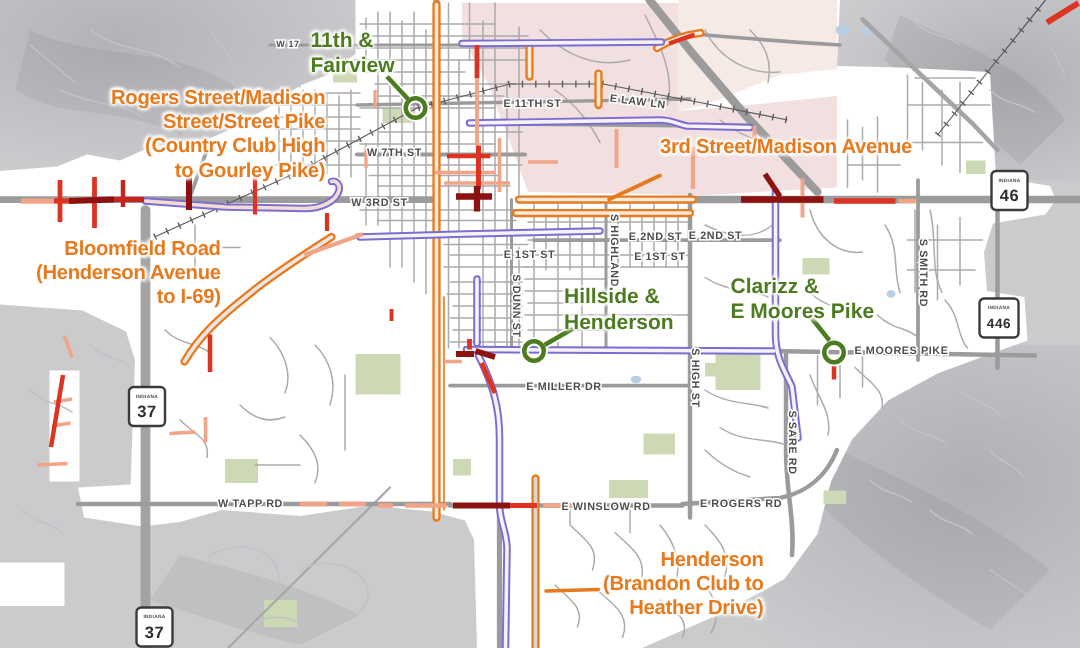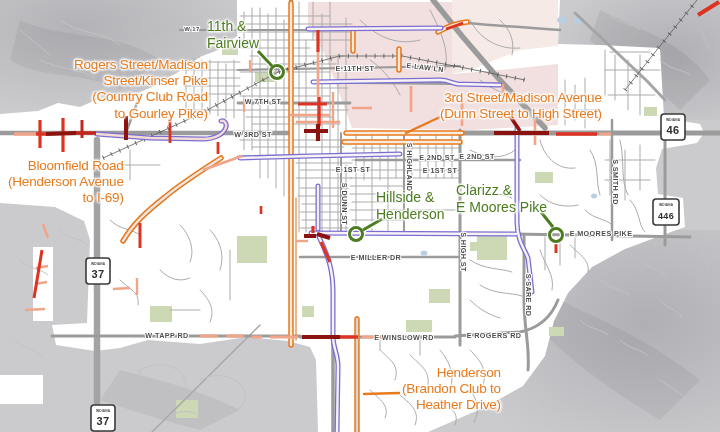--- a/index.html
+++ b/index.html
@@ -4,21 +4,21 @@
 <style>
   html,body{margin:0;padding:0;background:#888;}
   .stage{
     position:relative;width:720px;height:432px;overflow:hidden;
     font-family:"Liberation Sans","DejaVu Sans",sans-serif;
     background:#cbcacd;
   }
   .stage svg{position:absolute;left:0;top:0;}
   .labels{position:absolute;left:0;top:0;width:720px;height:432px;z-index:5;pointer-events:none;}
   .plabel,.ilabel{
-    position:absolute;font-weight:normal;white-space:nowrap;
+    position:absolute;font-weight:bold;white-space:nowrap;
     text-shadow:0 0 3px #fff,0 0 3px #fff,1px 1px 2px #fff,-1px -1px 2px #fff,
                 1px -1px 2px #fff,-1px 1px 2px #fff,0 0 5px #fff;
   }
   .plabel{color:#E87A1E;font-size:13.5px;line-height:16.2px;letter-spacing:-0.2px;text-align:right;}
   .ilabel{color:#4C7C1F;font-size:14px;line-height:16.5px;}
   .street-text{
     font-family:"Liberation Sans","DejaVu Sans",sans-serif;
     font-weight:bold;font-size:7.2px;fill:#4d4d4d;letter-spacing:.4px;
     stroke:#ffffff;stroke-width:2px;paint-order:stroke;text-anchor:middle;
   }
@@ -309,44 +309,43 @@
       <rect x="0" y="0" width="24" height="26" rx="3" fill="#fff" stroke="#3a3a3a" stroke-width="1.6"></rect>
       <text class="street-text shield-state" x="12" y="7">INDIANA</text>
       <text class="street-text shield-num" x="12" y="20">37</text>
     </g>
   </g>
 </svg>
 
 <div class="labels">
   <div class="plabel" style="left:74px;top:57px">
     <div>Rogers Street/Madison</div>
-    <div>Street/Kinser Pike</div>
-    <div>(Country Club Road</div>
+    <div>Street/Street Pike</div>
+    <div>(Country Club High</div>
     <div>to Gourley Pike)</div>
   </div>
-  <div class="plabel" style="left:8px;top:158px">
+  <div class="plabel" style="left:24px;top:158px">
     <div>Bloomfield Road</div>
     <div>(Henderson Avenue</div>
     <div>to I-69)</div>
   </div>
   <div class="plabel" style="left:440px;top:90px">
     <div>3rd Street/Madison Avenue</div>
-    <div>(Dunn Street to High Street)</div>
   </div>
   <div class="plabel" style="left:402px;top:365px">
     <div>Henderson</div>
     <div>(Brandon Club to</div>
     <div>Heather Drive)</div>
   </div>
   <div class="ilabel" style="left:207px;top:18px">
     <div>11th &amp;</div>
     <div>Fairview</div>
   </div>
   <div class="ilabel" style="left:376px;top:189px">
     <div>Hillside &amp;</div>
     <div>Henderson</div>
   </div>
-  <div class="ilabel" style="left:456px;top:182px">
+  <div class="ilabel" style="left:487px;top:182px">
     <div>Clarizz &amp;</div>
     <div>E Moores Pike</div>
   </div>
 </div>
 </div>
 
 </body></html>

